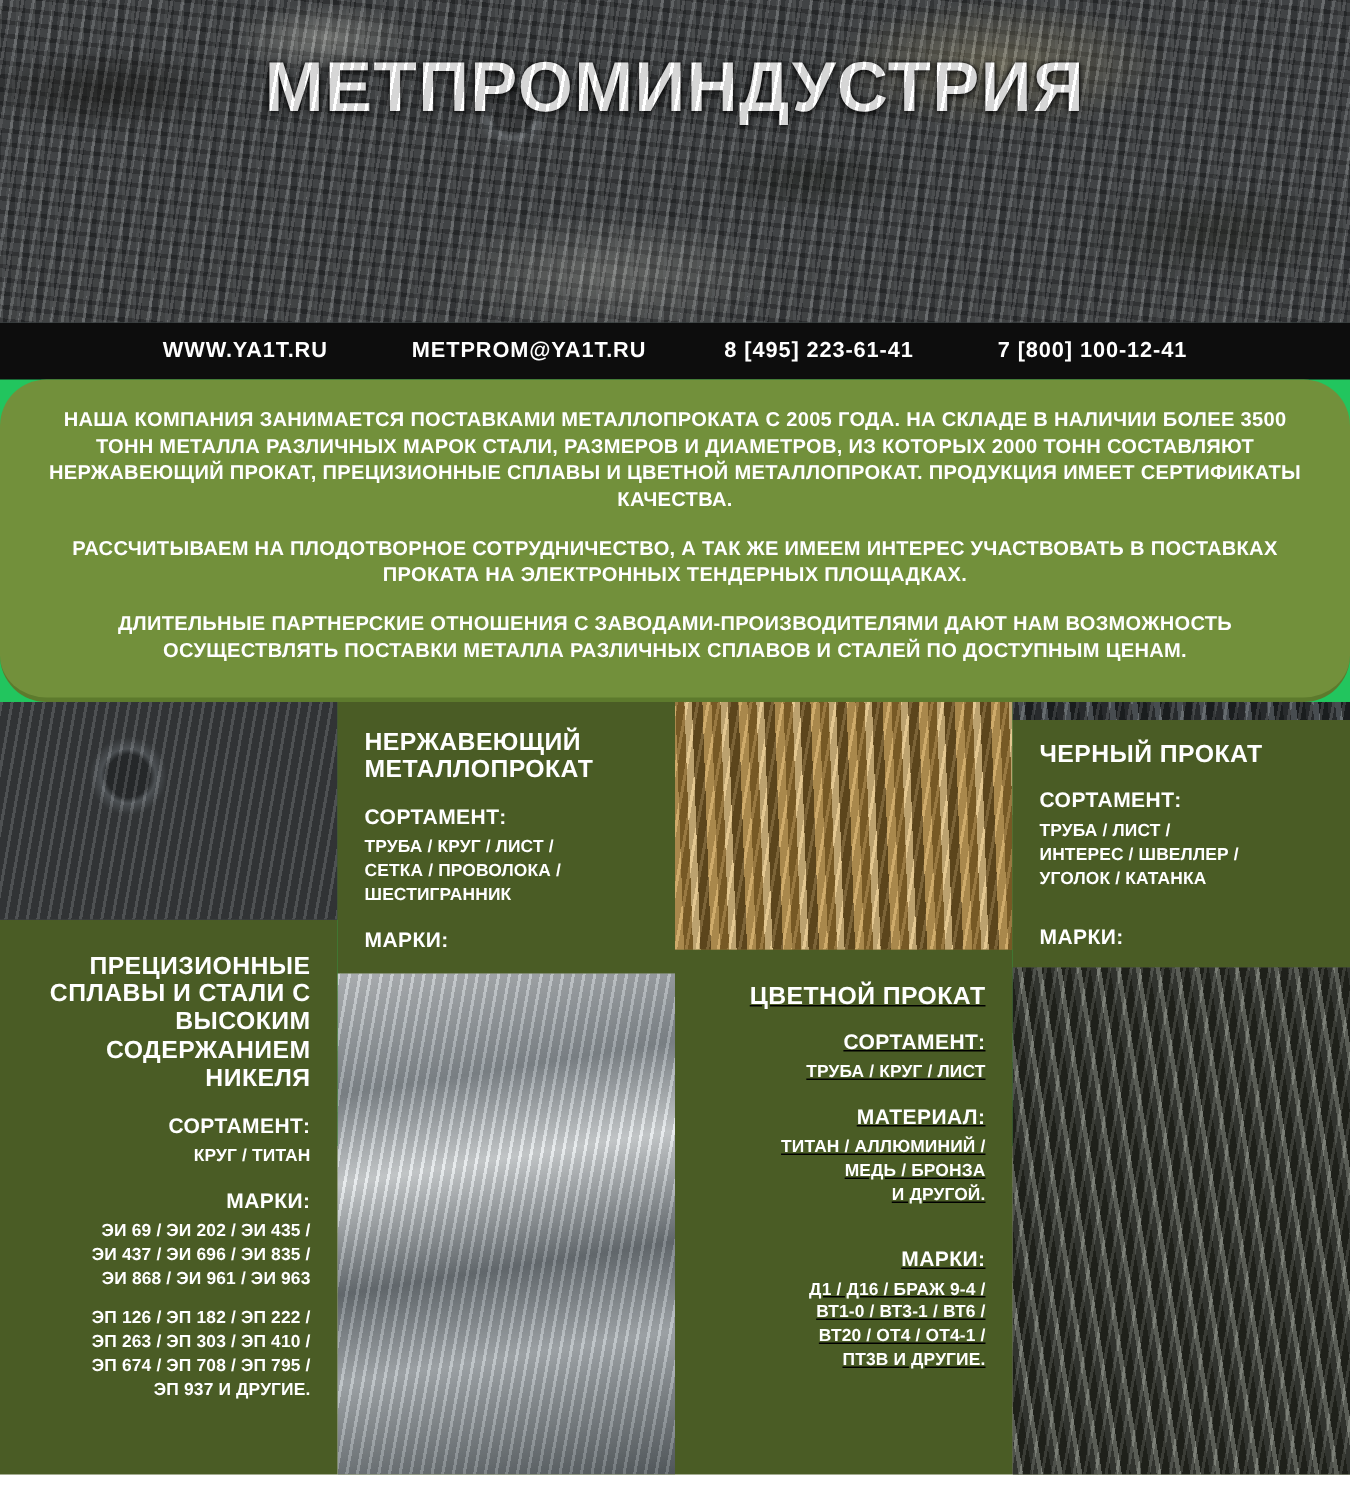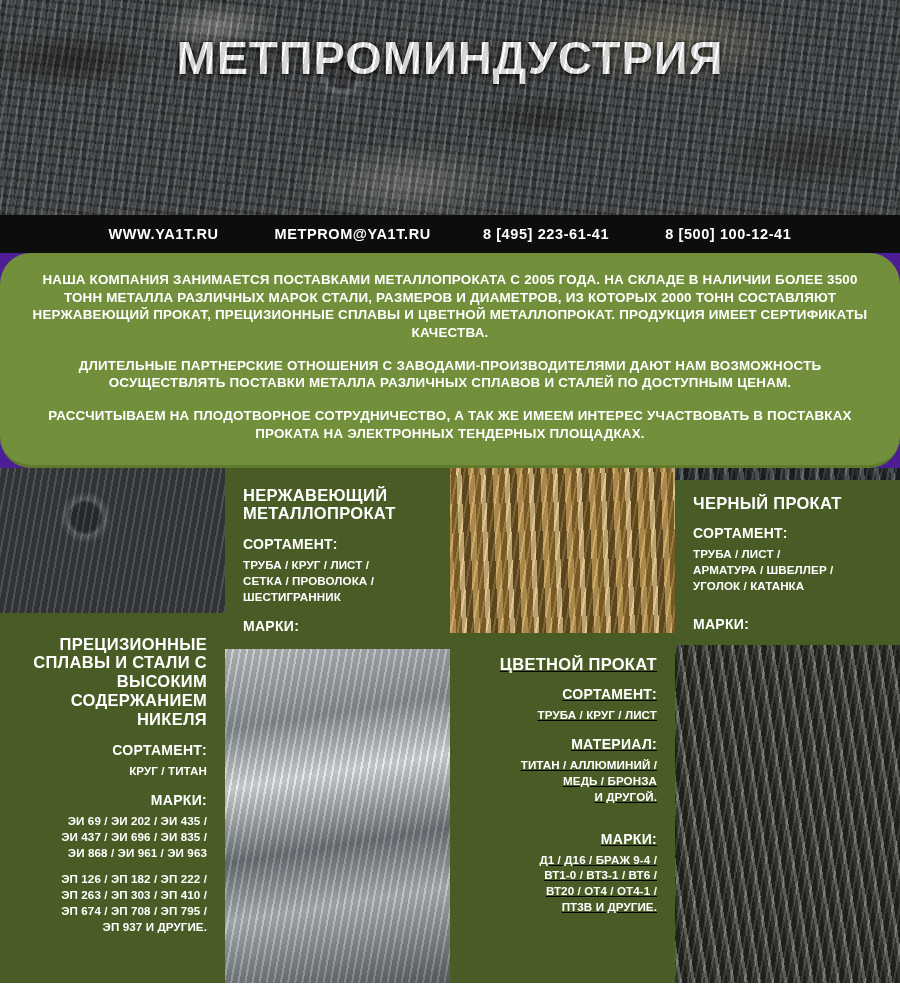--- a/index.html
+++ b/index.html
@@ -2,21 +2,21 @@
 <html><head>
 <meta charset="utf-8">
 <style>
   * { box-sizing: border-box; margin: 0; padding: 0; }
   body {
     width: 900px; height: 990px;
     font-family: "Liberation Sans", sans-serif;
     background: #ffffff;
     overflow: hidden;
   }
-  .page { position: relative; width: 900px; height: 764px; background: #4c1d95; }
+  .page { position: relative; width: 900px; height: 764px; background: #22c55e; }
 
   
   .hero {
     position: relative;
     height: 215px;
     background:
       linear-gradient(118deg, #8d8f86 0%, #6f7168 18%, #9ea094 30%, #5d6056 48%, #8a8c80 60%, #b4ab8a 74%, #7d7a63 88%, #56584c 100%);
     overflow: hidden;
   }
   .hero-tex {
@@ -182,27 +182,27 @@
     </div>
   </div>
 
   <div class="contact-bar">
     <span class="item">WWW.YA1T.RU</span>
     <span class="sp1"></span>
     <span class="item">METPROM@YA1T.RU</span>
     <span class="sp2"></span>
     <span class="item">8 [495] 223-61-41</span>
     <span class="sp3"></span>
-    <span class="item">8 [500] 100-12-41</span>
+    <span class="item">7 [800] 100-12-41</span>
   </div>
 
   <div class="intro">
     <p>НАША КОМПАНИЯ ЗАНИМАЕТСЯ ПОСТАВКАМИ МЕТАЛЛОПРОКАТА С 2005 ГОДА. НА СКЛАДЕ В НАЛИЧИИ БОЛЕЕ 3500 ТОНН МЕТАЛЛА  РАЗЛИЧНЫХ МАРОК СТАЛИ, РАЗМЕРОВ И ДИАМЕТРОВ, ИЗ КОТОРЫХ 2000 ТОНН СОСТАВЛЯЮТ НЕРЖАВЕЮЩИЙ ПРОКАТ, ПРЕЦИЗИОННЫЕ СПЛАВЫ И ЦВЕТНОЙ МЕТАЛЛОПРОКАТ. ПРОДУКЦИЯ ИМЕЕТ СЕРТИФИКАТЫ КАЧЕСТВА.</p>
+    <p>РАССЧИТЫВАЕМ НА ПЛОДОТВОРНОЕ СОТРУДНИЧЕСТВО, А ТАК ЖЕ ИМЕЕМ ИНТЕРЕС УЧАСТВОВАТЬ В ПОСТАВКАХ ПРОКАТА НА ЭЛЕКТРОННЫХ ТЕНДЕРНЫХ ПЛОЩАДКАХ.</p>
     <p>ДЛИТЕЛЬНЫЕ ПАРТНЕРСКИЕ ОТНОШЕНИЯ С ЗАВОДАМИ-ПРОИЗВОДИТЕЛЯМИ ДАЮТ НАМ ВОЗМОЖНОСТЬ ОСУЩЕСТВЛЯТЬ ПОСТАВКИ МЕТАЛЛА РАЗЛИЧНЫХ СПЛАВОВ И СТАЛЕЙ ПО ДОСТУПНЫМ ЦЕНАМ.</p>
-    <p>РАССЧИТЫВАЕМ НА ПЛОДОТВОРНОЕ СОТРУДНИЧЕСТВО, А ТАК ЖЕ ИМЕЕМ ИНТЕРЕС УЧАСТВОВАТЬ В ПОСТАВКАХ ПРОКАТА НА ЭЛЕКТРОННЫХ ТЕНДЕРНЫХ ПЛОЩАДКАХ.</p>
   </div>
 
   <div class="grid">
 
     <div class="col greenbox colstack">
       <div class="photo ph-tubes" style="height:145px"></div>
       <div class="blk center" style="padding-top:22px">
         <h3 class="sect">ПРЕЦИЗИОННЫЕ СПЛАВЫ И СТАЛИ С ВЫСОКИМ СОДЕРЖАНИЕМ НИКЕЛЯ</h3>
         <h4 class="sub">СОРТАМЕНТ:</h4>
         <div class="lines">КРУГ / ТИТАН</div>
@@ -247,21 +247,21 @@
 ПТ3В И ДРУГИЕ.</div>
       </div>
     </div>
 
     <div class="col greenbox colstack">
       <div class="photo ph-darkbars" style="height:12px"></div>
       <div class="blk" style="padding-top:14px;padding-bottom:8px">
         <h3 class="sect">ЧЕРНЫЙ ПРОКАТ</h3>
         <h4 class="sub">СОРТАМЕНТ:</h4>
         <div class="lines" style="white-space:pre-line">ТРУБА / ЛИСТ /
-АРМАТУРА / ШВЕЛЛЕР /
+ИНТЕРЕС / ШВЕЛЛЕР /
 УГОЛОК / КАТАНКА</div>
         <h4 class="sub" style="margin-top:22px">МАРКИ:</h4>
       </div>
       <div class="photo ph-coils" style="flex:1;min-height:130px"></div>
     </div>
 
   </div>
 </div>
 
 </body></html>

